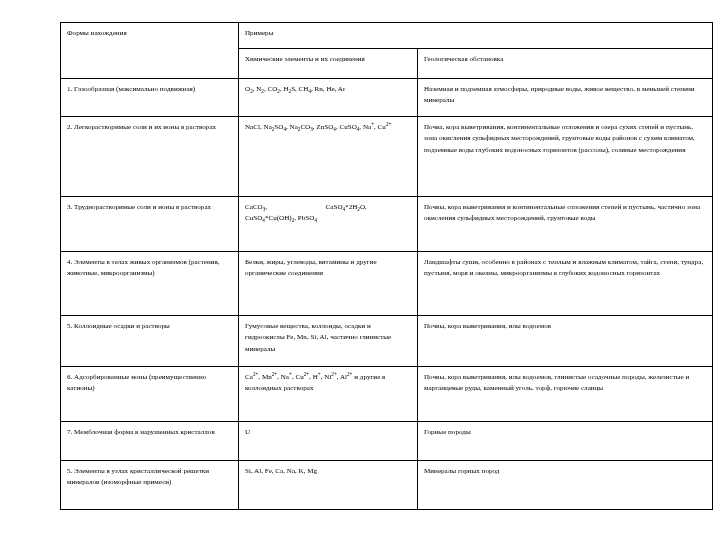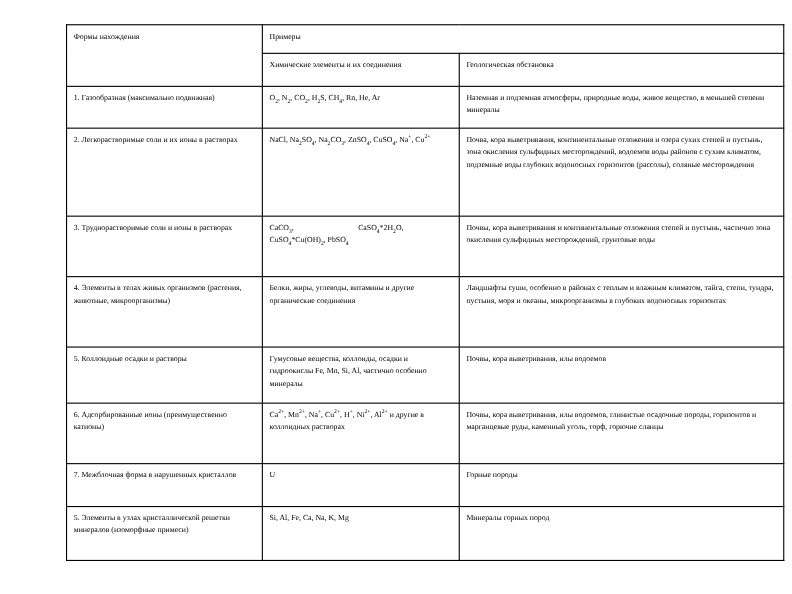--- a/index.html
+++ b/index.html
@@ -93,41 +93,41 @@
       </tr>
 
       <tr class="row-1">
         <td class="justify">1. Газообразная (максимально подвижная)</td>
         <td>O<sub>2</sub>, N<sub>2</sub>, CO<sub>2</sub>, H<sub>2</sub>S, CH<sub>4</sub>, Rn, He, Ar</td>
         <td class="center">Наземная и подземная атмосферы, природные воды, живое вещество, в меньшей степени минералы</td>
       </tr>
       <tr class="row-2">
         <td class="justify">2. Легкорастворимые соли и их ионы в растворах</td>
         <td class="justify">NaCl, Na<sub>2</sub>SO<sub>4</sub>, Na<sub>2</sub>CO<sub>3</sub>, ZnSO<sub>4</sub>, CuSO<sub>4</sub>, Na<sup>+</sup>, Cu<sup>2+</sup></td>
-        <td class="justify">Почва, кора выветривания, континентальные отложения и озера сухих степей и пустынь, зона окисления сульфидных месторождений, водоемов воды районов с сухим климатом, подземные воды глубоких водоносных горизонтов (рассолы), соляные месторождения</td>
+        <td class="justify">Почва, кора выветривания, континентальные отложения и озера сухих степей и пустынь, зона окисления сульфидных месторождений, грунтовые воды районов с сухим климатом, подземные воды глубоких водоносных горизонтов (рассолы), соляные месторождения</td>
       </tr>
       <tr class="row-3">
         <td class="justify">3. Труднорастворимые соли и ионы в растворах</td>
         <td>CaCO<sub>3</sub>,&nbsp;&nbsp;&nbsp;&nbsp;&nbsp;&nbsp;&nbsp;&nbsp;&nbsp;&nbsp;&nbsp;&nbsp;&nbsp;&nbsp;&nbsp;&nbsp;&nbsp;&nbsp;&nbsp;&nbsp;&nbsp;&nbsp;&nbsp;&nbsp;&nbsp;&nbsp;&nbsp;&nbsp;&nbsp;&nbsp;&nbsp;&nbsp; CaSO<sub>4</sub>*2H<sub>2</sub>O, CuSO<sub>4</sub>*Cu(OH)<sub>2</sub>, PbSO<sub>4</sub></td>
         <td class="justify">Почвы, кора выветривания и континентальные отложения степей и пустынь, частично зона окисления сульфидных месторождений, грунтовые воды</td>
       </tr>
       <tr class="row-4">
         <td class="justify">4. Элементы в телах живых организмов (растения, животные, микроорганизмы)</td>
         <td class="justify">Белки, жиры, углеводы, витамины и другие органические соединения</td>
         <td class="justify">Ландшафты суши, особенно в районах с теплым и влажным климатом, тайга, степи, тундра, пустыня, моря и океаны, микроорганизмы в глубоких водоносных горизонтах</td>
       </tr>
       <tr class="row-5">
         <td class="justify">5. Коллоидные осадки и растворы</td>
-        <td class="justify">Гумусовые вещества, коллоиды, осадки и гидроокислы Fe, Mn, Si, Al, частично особенно минералы</td>
+        <td class="justify">Гумусовые вещества, коллоиды, осадки и гидроокислы Fe, Mn, Si, Al, частично глинистые минералы</td>
         <td class="justify">Почвы, кора выветривания, илы водоемов</td>
       </tr>
       <tr class="row-6">
         <td class="justify">6. Адсорбированные ионы (преимущественно катионы)</td>
         <td class="justify">Ca<sup>2+</sup>, Mn<sup>2+</sup>, Na<sup>+</sup>, Cu<sup>2+</sup>, H<sup>+</sup>, Ni<sup>2+</sup>, Al<sup>2+</sup> и другие в коллоидных растворах</td>
-        <td class="justify">Почвы, кора выветривания, илы водоемов, глинистые осадочные породы, горизонтов и марганцевые руды, каменный уголь, торф, горючие сланцы</td>
+        <td class="justify">Почвы, кора выветривания, илы водоемов, глинистые осадочные породы, железистые и марганцевые руды, каменный уголь, торф, горючие сланцы</td>
       </tr>
       <tr class="row-7">
         <td class="justify">7. Межблочная форма в нарушенных кристаллов</td>
         <td>U</td>
         <td class="justify">Горные породы</td>
       </tr>
       <tr class="row-8">
         <td class="justify">5. Элементы в узлах кристаллической решетки минералов (изоморфные примеси)</td>
         <td>Si, Al, Fe, Ca, Na, K, Mg</td>
         <td class="justify">Минералы горных пород</td>

